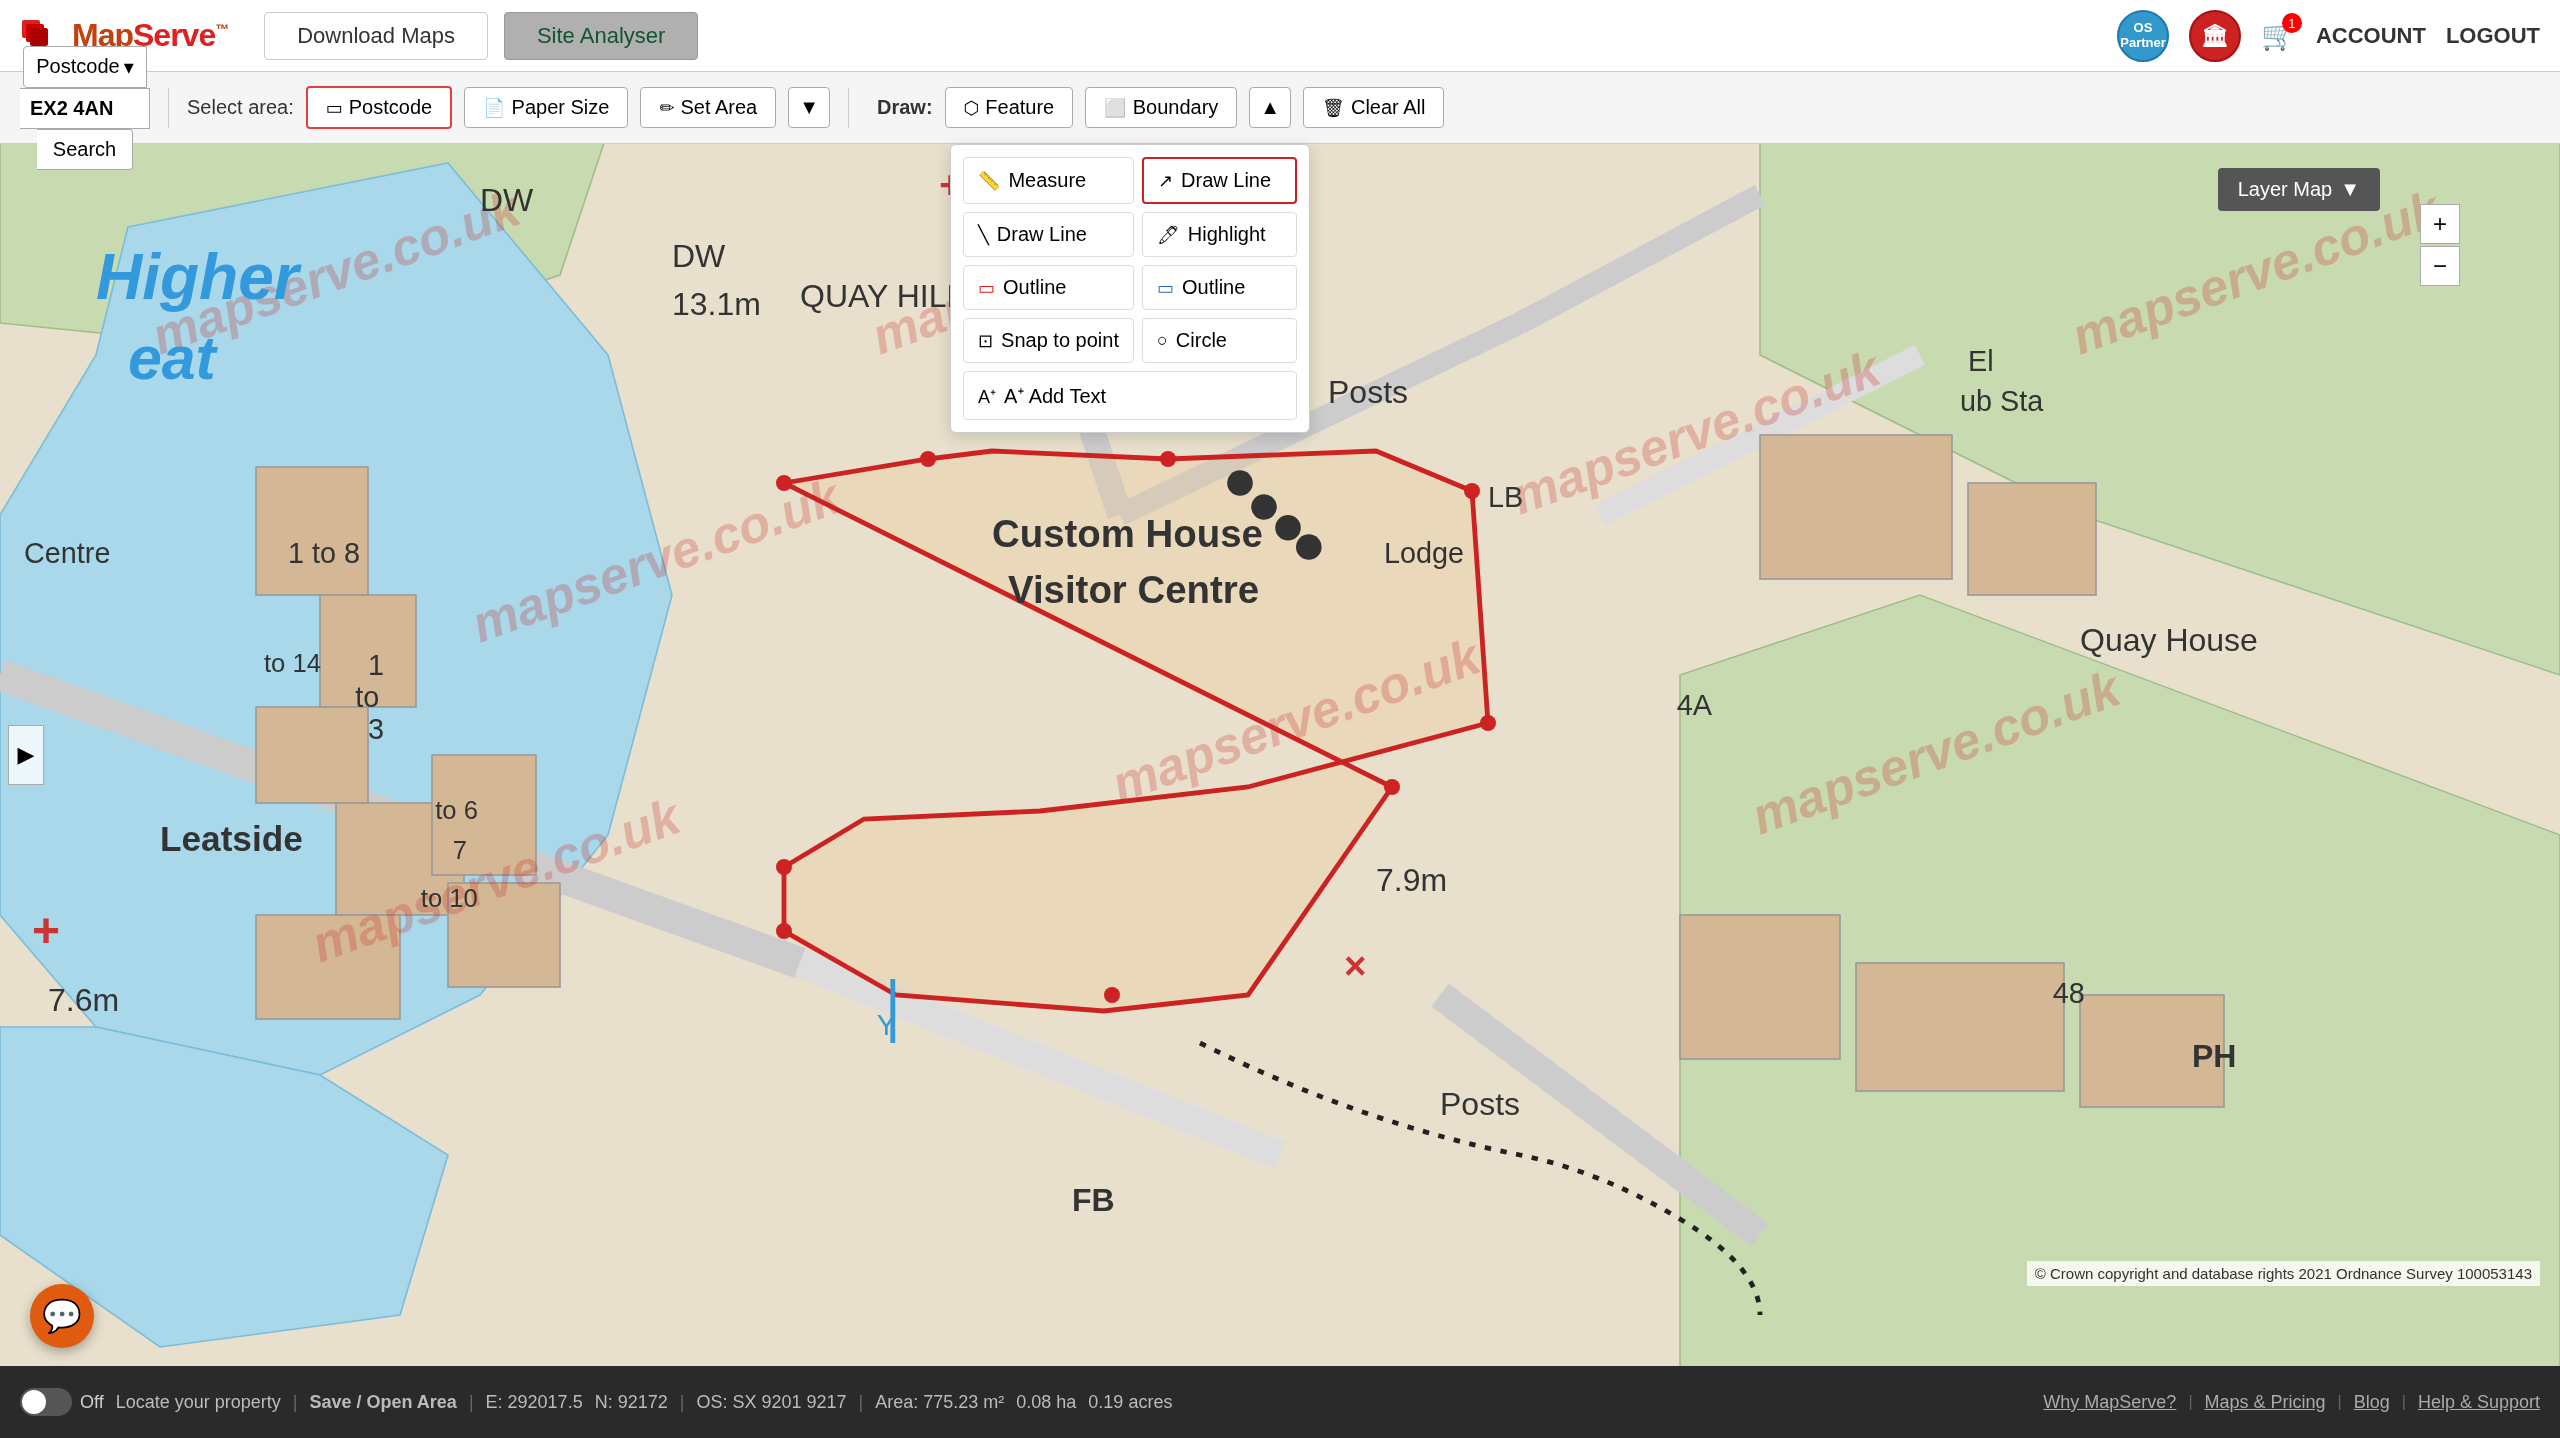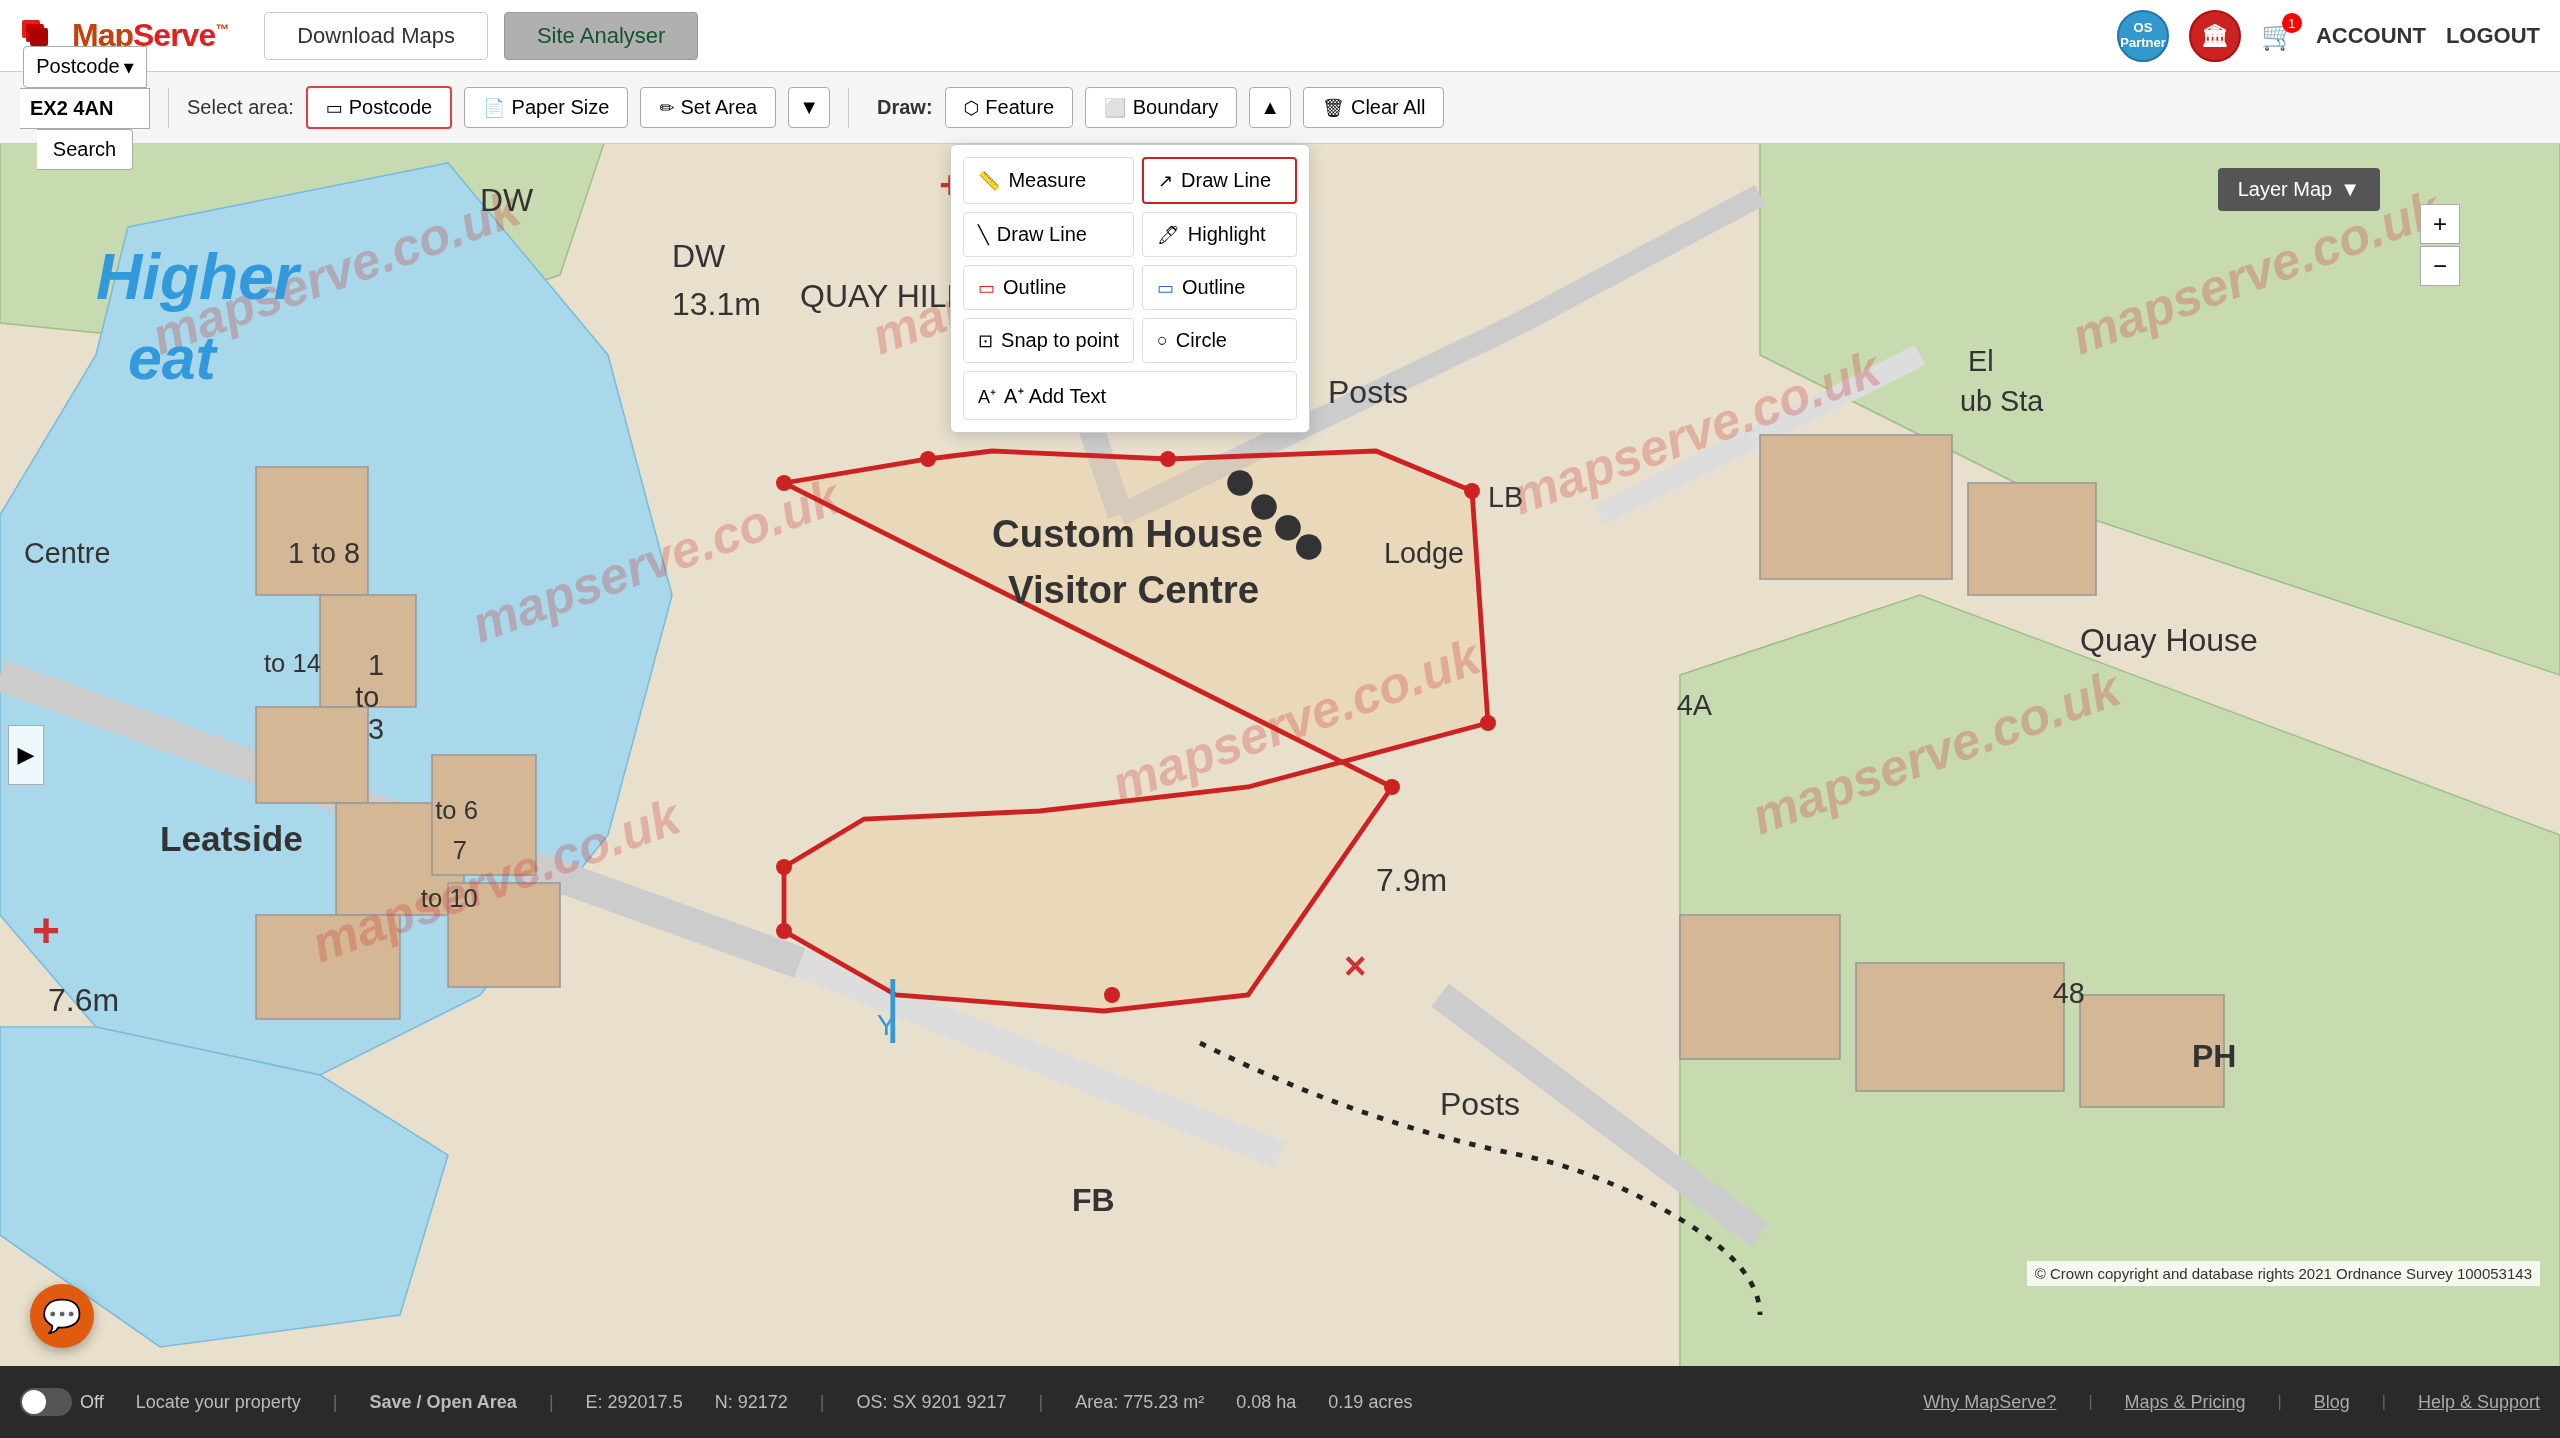--- a/index.html
+++ b/index.html
@@ -200,21 +200,21 @@
     #status-bar {
       position: absolute;
       bottom: 0;
       left: 0;
       width: 100%;
       height: 72px;
       background: #2a2a2a;
       display: flex;
       align-items: center;
       padding: 0 20px;
-      gap: 32px;
+      gap: 12px;
       z-index: 100;
     }
     .sb-toggle {
       display: flex;
       align-items: center;
       gap: 8px;
       cursor: pointer;
     }
     .toggle-switch {
       width: 52px; height: 28px;

